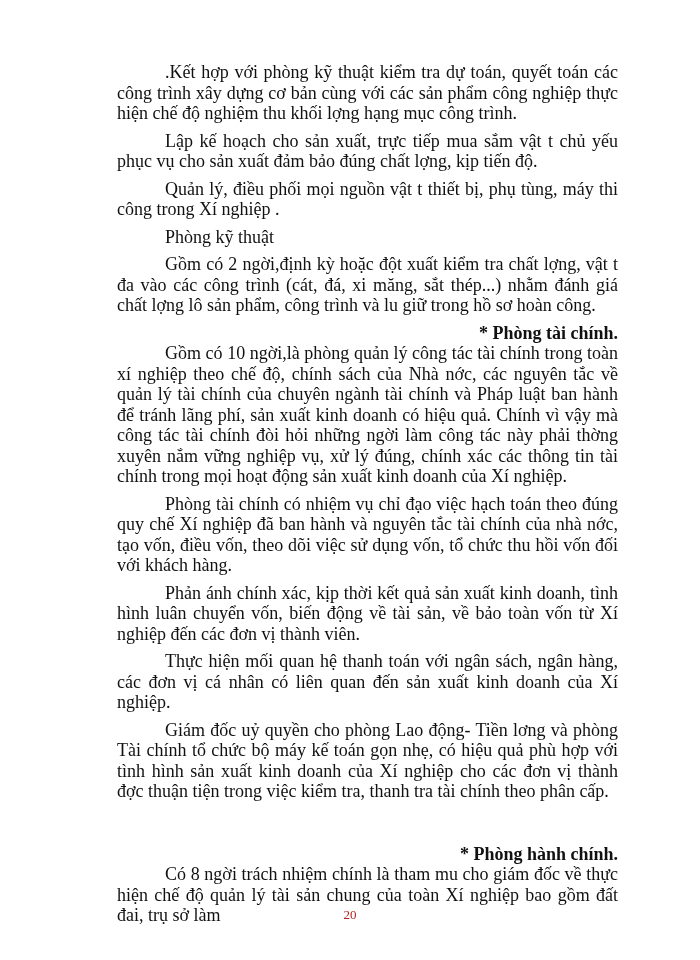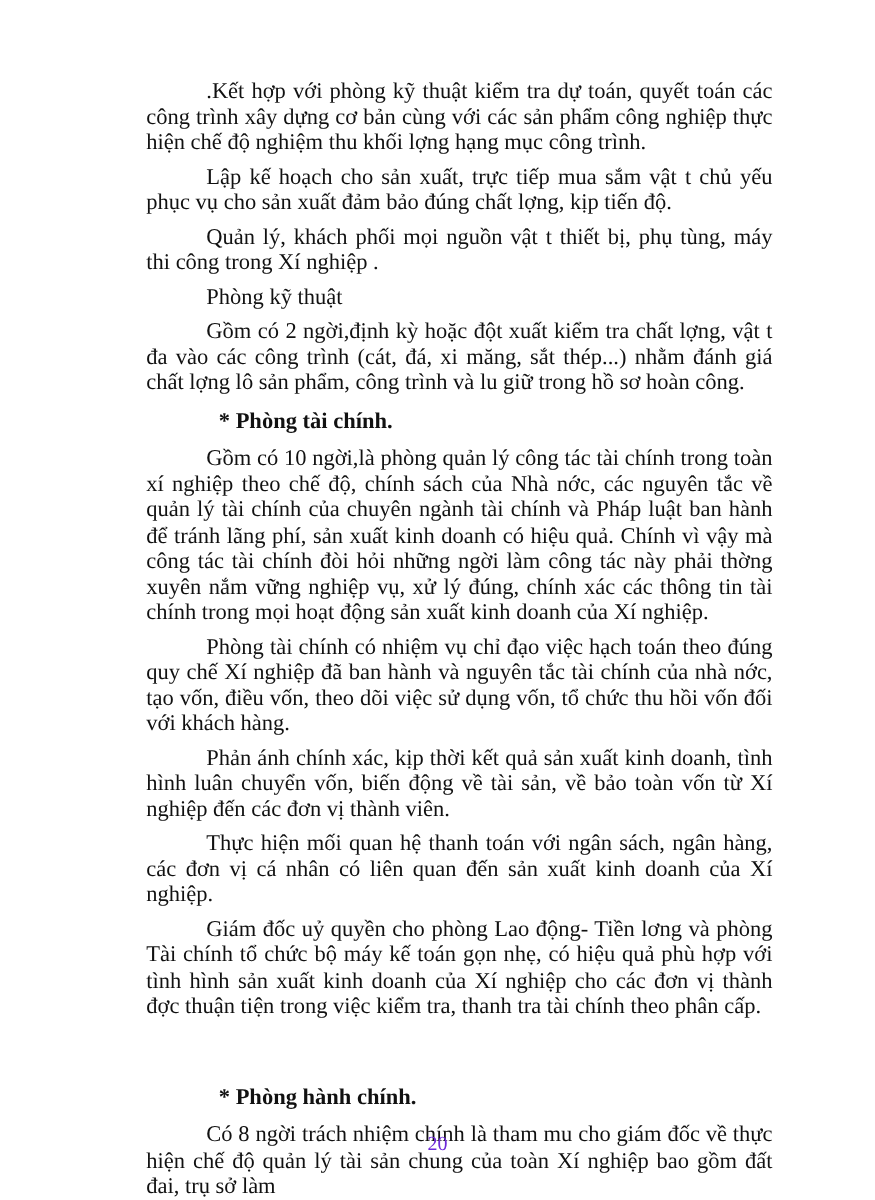--- a/index.html
+++ b/index.html
@@ -4,34 +4,34 @@
 <style>
   html, body { margin: 0; padding: 0; background: #ffffff; }
   body { width: 700px; height: 960px; position: relative; overflow: hidden; }
   .page {
     position: absolute; left: 117px; top: 62px; width: 501px;
     font-family: "Liberation Serif", serif; font-size: 18px; color: #111;
     line-height: 20.5px;
   }
   .p { margin: 0 0 7px 0; text-align: justify; text-indent: 48px; }
   .p.tight { margin-bottom: 0; }
-  .h { margin: 10px; text-indent: 48px; font-weight: bold; }
+  .h { margin: 0; text-indent: 48px; font-weight: bold; text-align: right; }
   .gap { height: 42px; }
   .pagenum {
     position: absolute; left: 0; width: 700px; top: 907px; text-align: center;
-    font-family: "Liberation Serif", serif; font-size: 16px; color: #6d28d9;
+    font-family: "Liberation Serif", serif; font-size: 13px; color: #b91c1c;
   }
 </style>
 </head>
 <body>
 
 <div class="page">
   <p class="p">.Kết hợp với phòng kỹ thuật kiểm tra dự toán, quyết toán các công trình xây dựng cơ bản cùng với các sản phẩm công nghiệp thực hiện chế độ nghiệm thu khối lợng   hạng mục công trình.</p>
   <p class="p">Lập kế hoạch cho sản xuất, trực tiếp mua sắm vật t   chủ yếu phục vụ cho sản xuất đảm bảo đúng chất lợng,   kịp tiến độ.</p>
-  <p class="p">Quản lý, khách phối mọi nguồn vật t   thiết bị, phụ tùng, máy thi công trong Xí nghiệp .</p>
+  <p class="p">Quản lý, điều phối mọi nguồn vật t   thiết bị, phụ tùng, máy thi công trong Xí nghiệp .</p>
   <p class="p">Phòng kỹ thuật</p>
   <p class="p">Gồm có 2 ngời,định   kỳ hoặc đột xuất kiểm tra chất lợng,   vật t   đa vào các công trình (cát, đá, xi măng, sắt thép...) nhằm đánh giá chất lợng   lô sản phẩm, công trình và lu   giữ trong hồ sơ hoàn công.</p>
 
   <p class="h">* Phòng tài chính.</p>
   <p class="p">Gồm có 10 ngời,là   phòng quản lý công tác tài chính trong toàn xí nghiệp theo chế độ, chính sách của Nhà nớc,   các nguyên tắc về quản lý tài chính của chuyên ngành tài chính và Pháp luật ban hành để tránh lãng phí, sản xuất kinh doanh có hiệu quả. Chính vì vậy mà công tác tài chính đòi hỏi những ngời   làm công tác này phải thờng   xuyên nắm vững nghiệp vụ, xử lý đúng, chính xác các thông tin tài chính trong mọi hoạt động sản xuất kinh doanh của Xí nghiệp.</p>
   <p class="p">Phòng tài chính có nhiệm vụ chỉ đạo việc hạch toán theo đúng quy chế Xí nghiệp đã ban hành và nguyên tắc tài chính của nhà nớc,   tạo vốn, điều vốn, theo dõi việc sử dụng vốn, tổ chức thu hồi vốn đối với khách hàng.</p>
   <p class="p">Phản ánh chính xác, kịp thời kết quả sản xuất kinh doanh, tình hình luân chuyển vốn, biến động về tài sản, về bảo toàn vốn từ Xí nghiệp đến các đơn vị thành viên.</p>
   <p class="p">Thực hiện mối quan hệ thanh toán với ngân sách, ngân hàng, các đơn vị cá nhân có liên quan đến sản xuất kinh doanh của Xí nghiệp.</p>
   <p class="p tight">Giám đốc uỷ quyền cho phòng Lao động- Tiền lơng   và phòng Tài chính tổ chức bộ máy kế toán gọn nhẹ, có hiệu quả phù hợp với tình hình sản xuất kinh doanh của Xí nghiệp cho các đơn vị thành đợc   thuận tiện trong việc kiểm tra, thanh tra tài chính theo phân cấp.</p>
 

